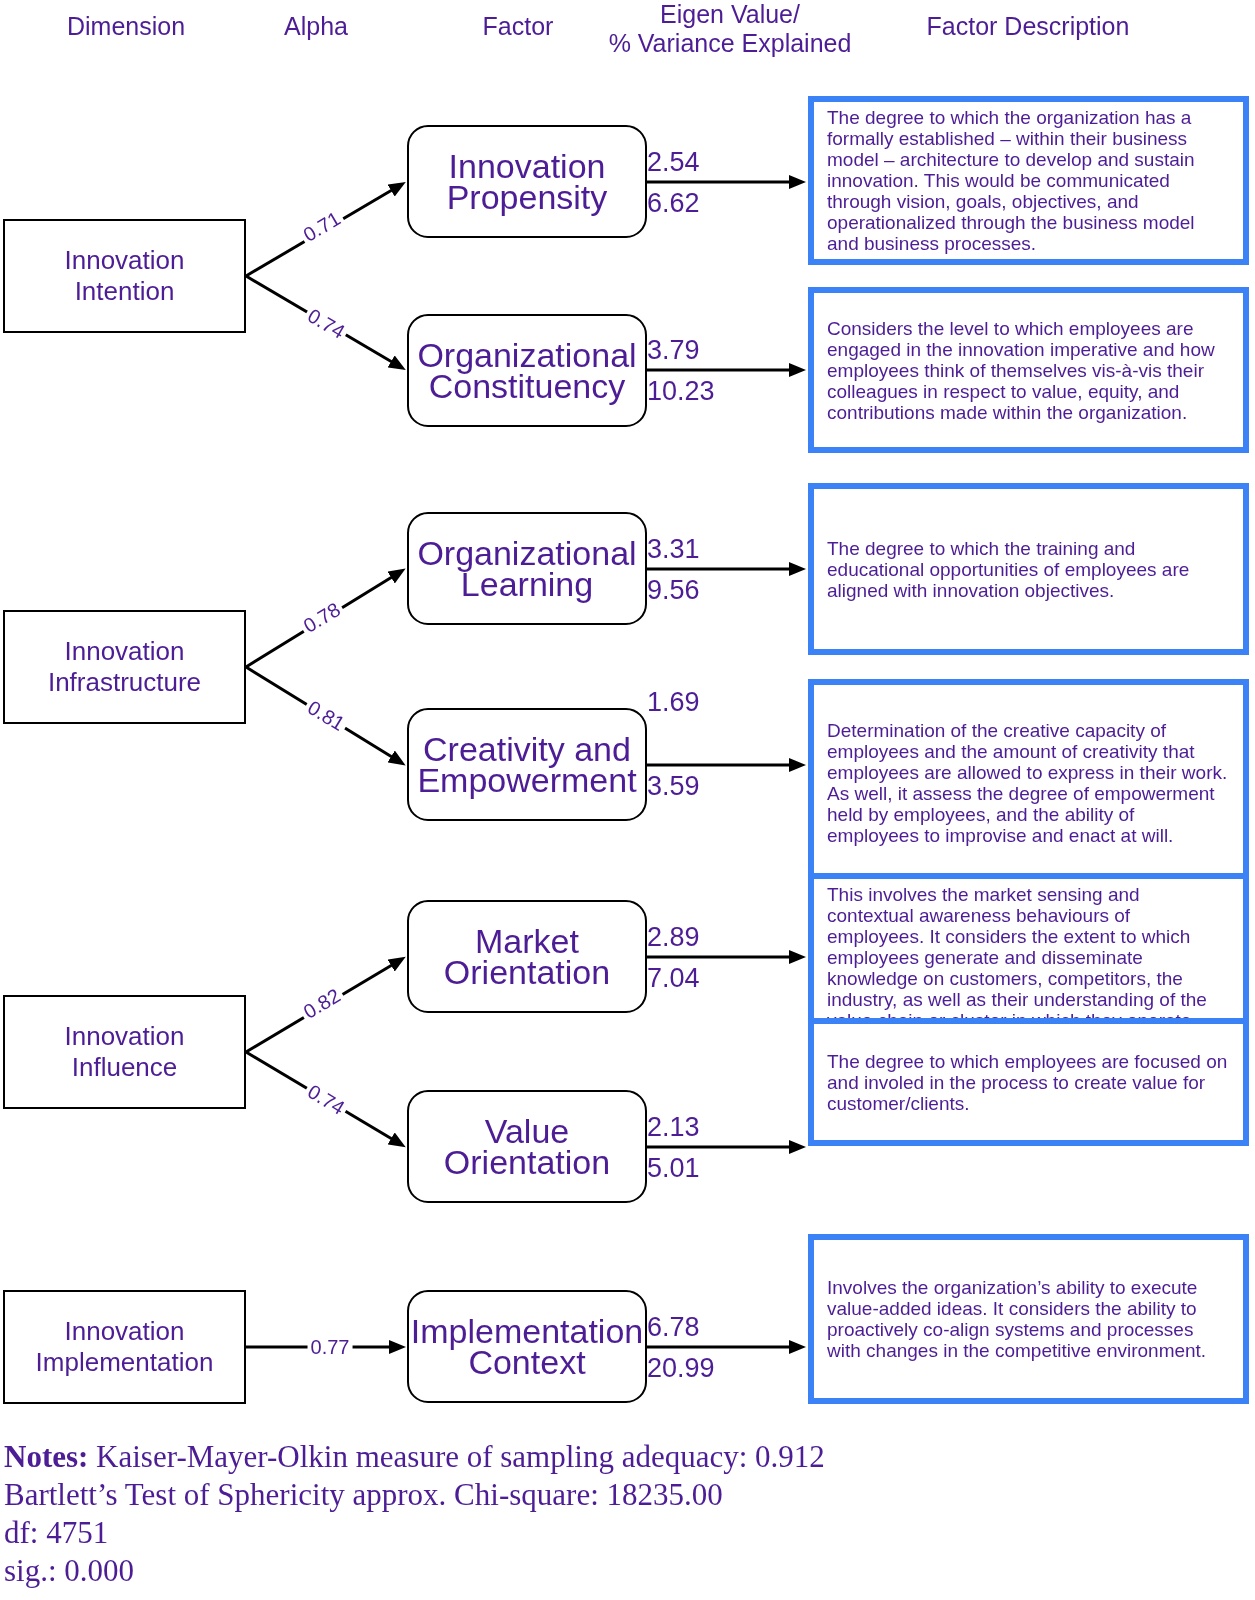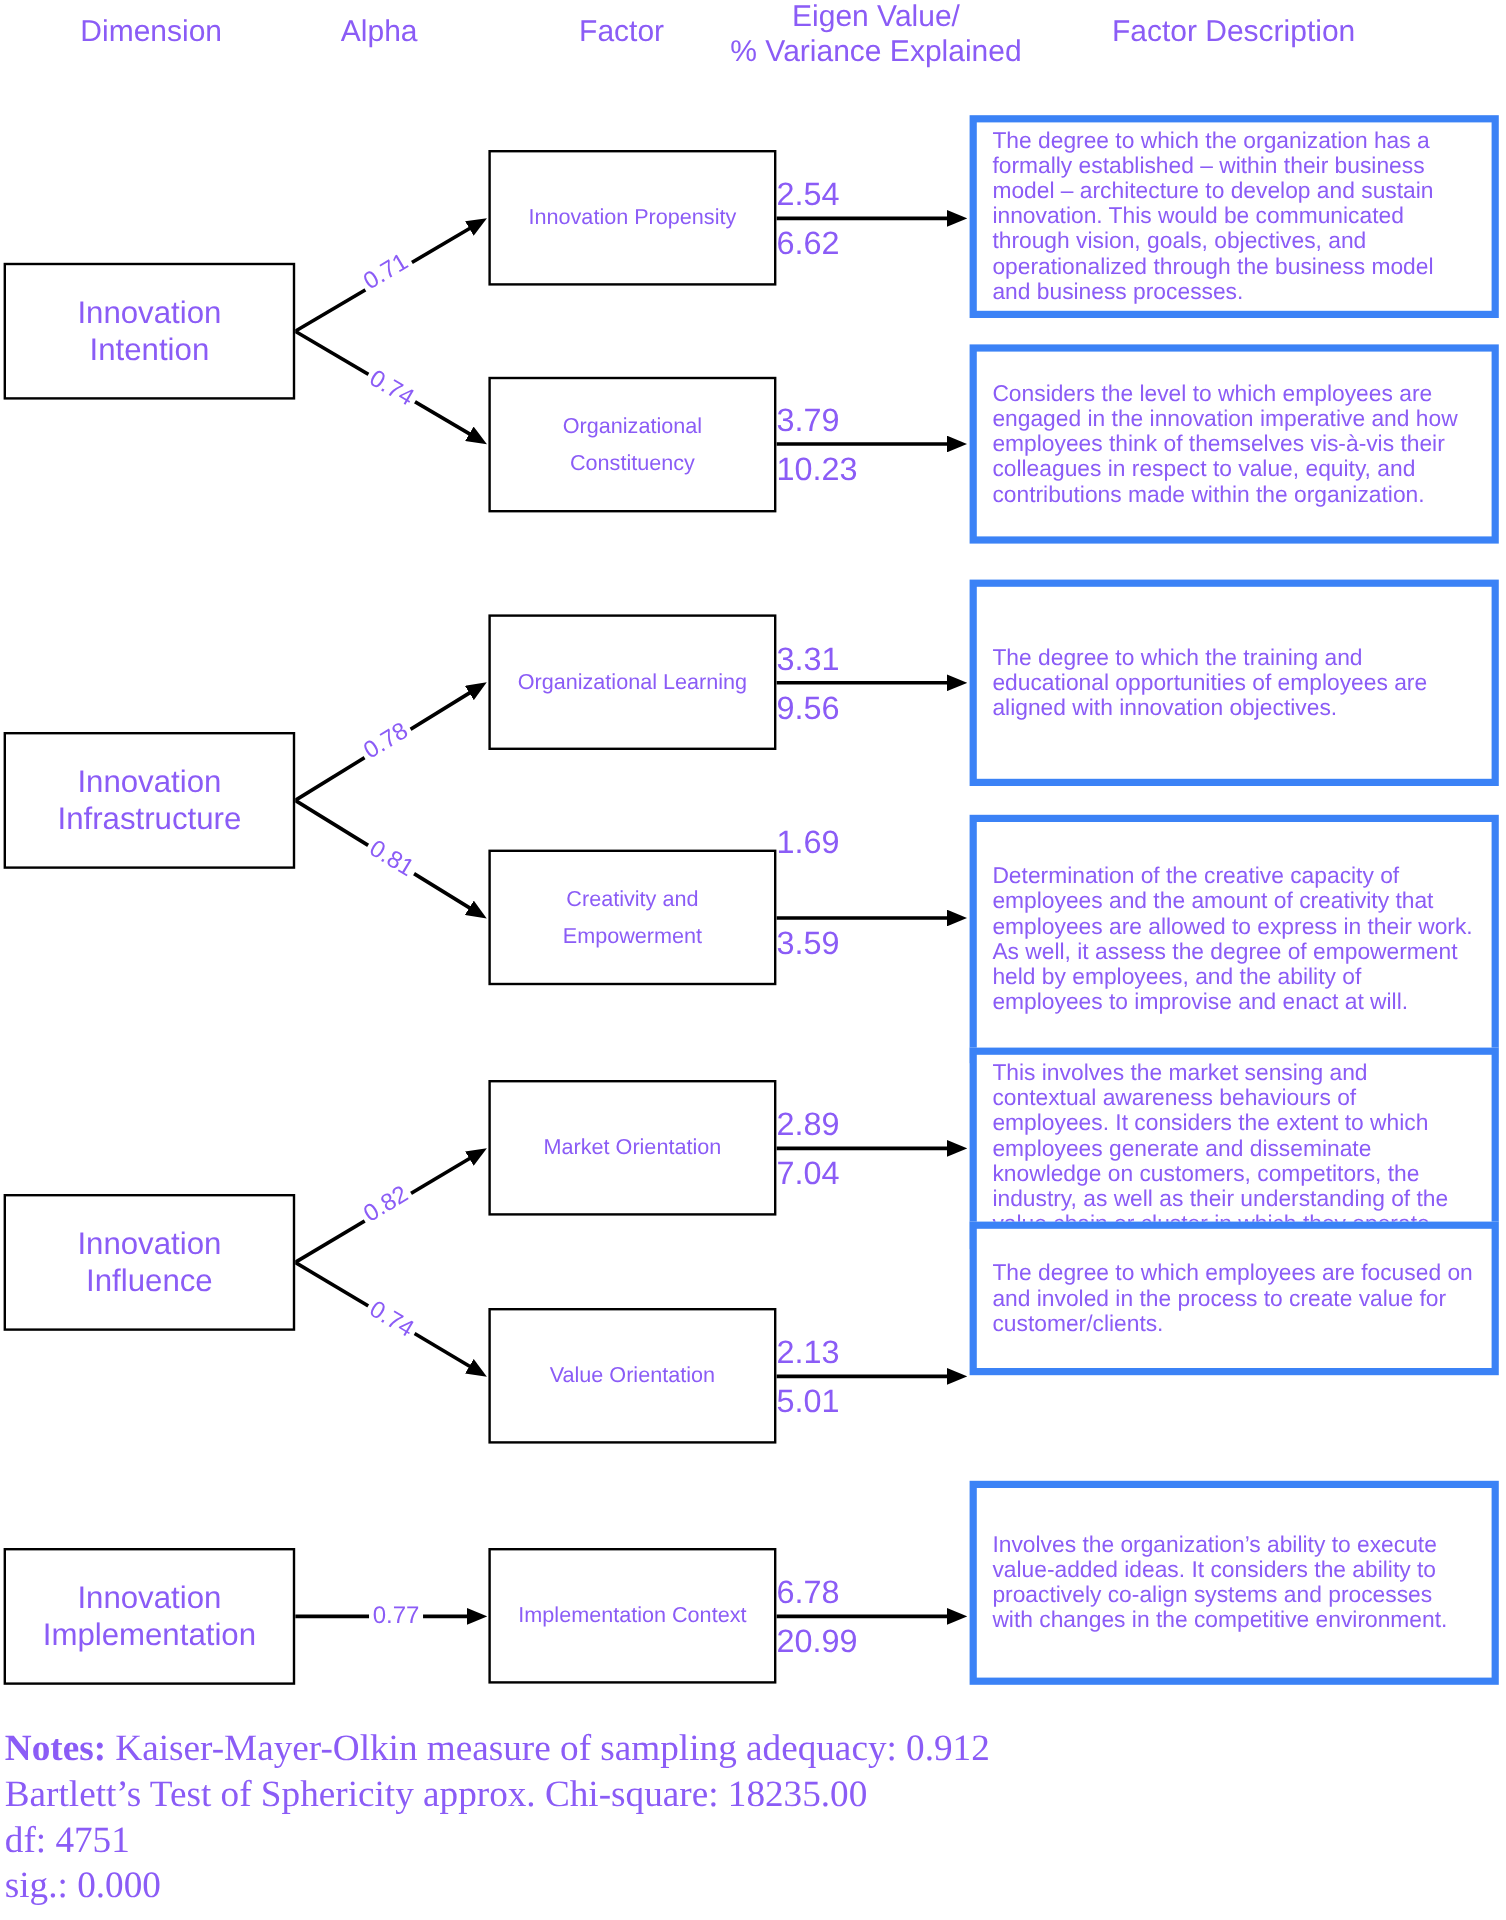--- a/index.html
+++ b/index.html
@@ -1,35 +1,35 @@
 <!DOCTYPE html>
 <html><head>
 <meta charset="utf-8">
 <style>
   html,body{margin:0;padding:0;background:#ffffff;}
   .canvas{
     position:relative;width:1255px;height:1600px;background:#ffffff;
-    font-family:"Liberation Sans","DejaVu Sans",sans-serif;color:#8b5cf6;
+    font-family:"Liberation Sans","DejaVu Sans",sans-serif;color:#4c1d95;
     overflow:hidden;
   }
   .arrows{position:absolute;left:0;top:0;width:1255px;height:1600px;}
   .hdr{
     position:absolute;top:12px;white-space:nowrap;font-size:25px;
     transform:translateX(-50%);text-align:center;
   }
   .hdr2{
     position:absolute;top:0;white-space:nowrap;font-size:25px;line-height:29px;
     transform:translateX(-50%);text-align:center;
   }
   .box{
     position:absolute;border:2px solid #000;box-sizing:border-box;background:#fff;
     display:flex;align-items:center;justify-content:center;text-align:center;
   }
   .dimbox{left:3px;width:243px;height:114px;font-size:26px;line-height:31px;padding:0 20px;}
-  .facbox{left:407px;width:240px;height:113px;font-size:18px;line-height:31px;padding:0 18px;}
+  .facbox{left:407px;width:240px;height:113px;font-size:34px;line-height:31px;padding:0 18px;border-radius:21px;}
   .descbox{
     position:absolute;left:808px;width:441px;border:6px solid #3b82f6;box-sizing:border-box;
     background:#fff;display:flex;align-items:center;text-align:left;
     font-size:19px;line-height:21px;padding:4px 13px;
   }
   .num{
     position:absolute;left:647px;width:150px;height:32px;line-height:32px;
     text-align:left;font-size:27px;
   }
   .alpha{

